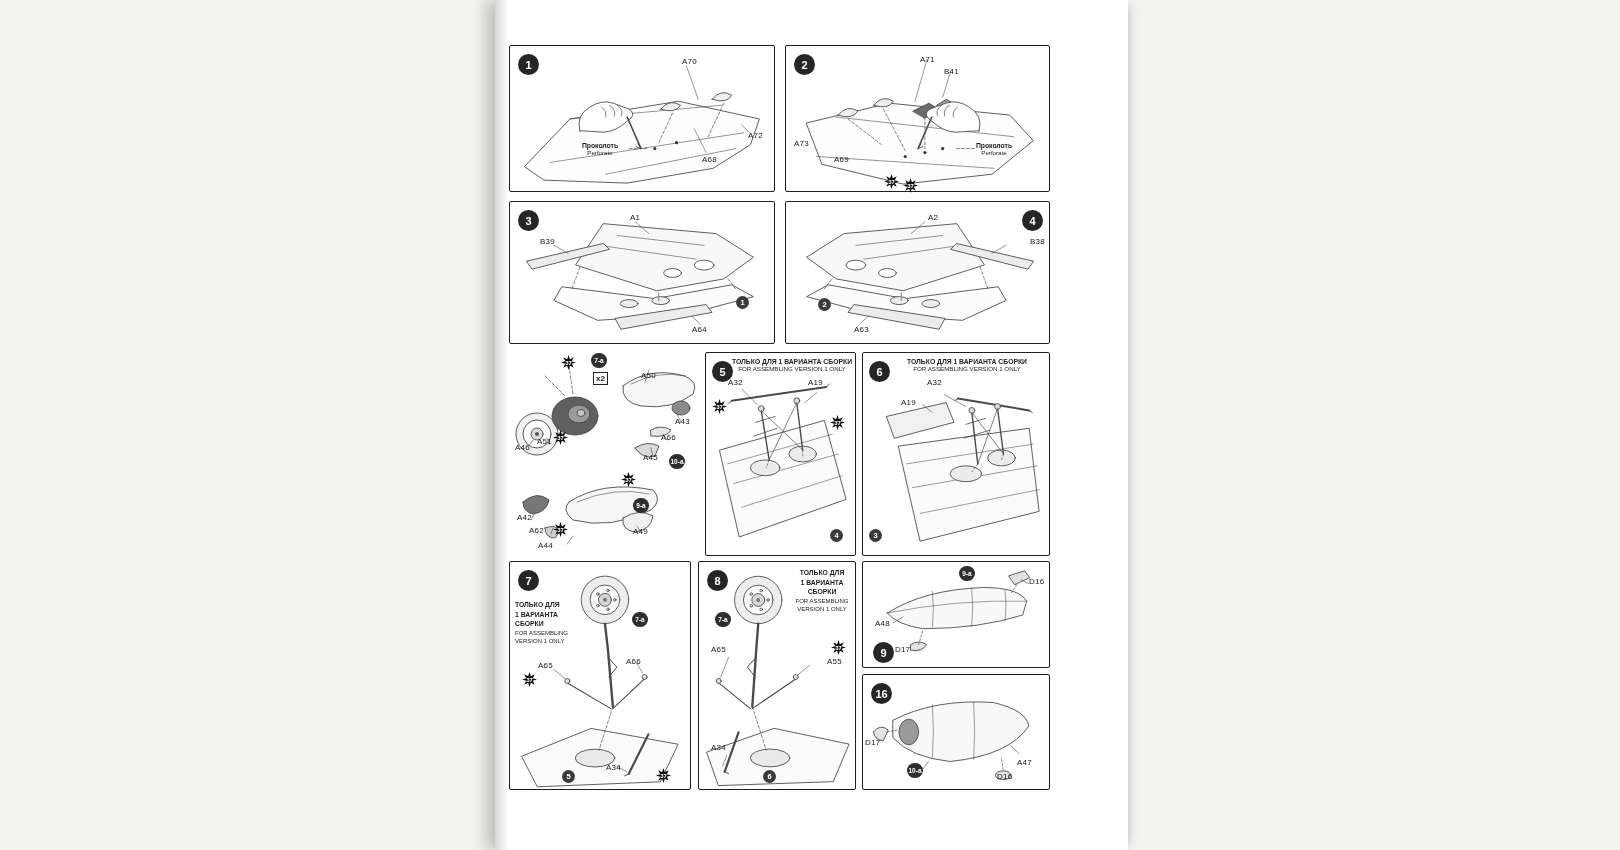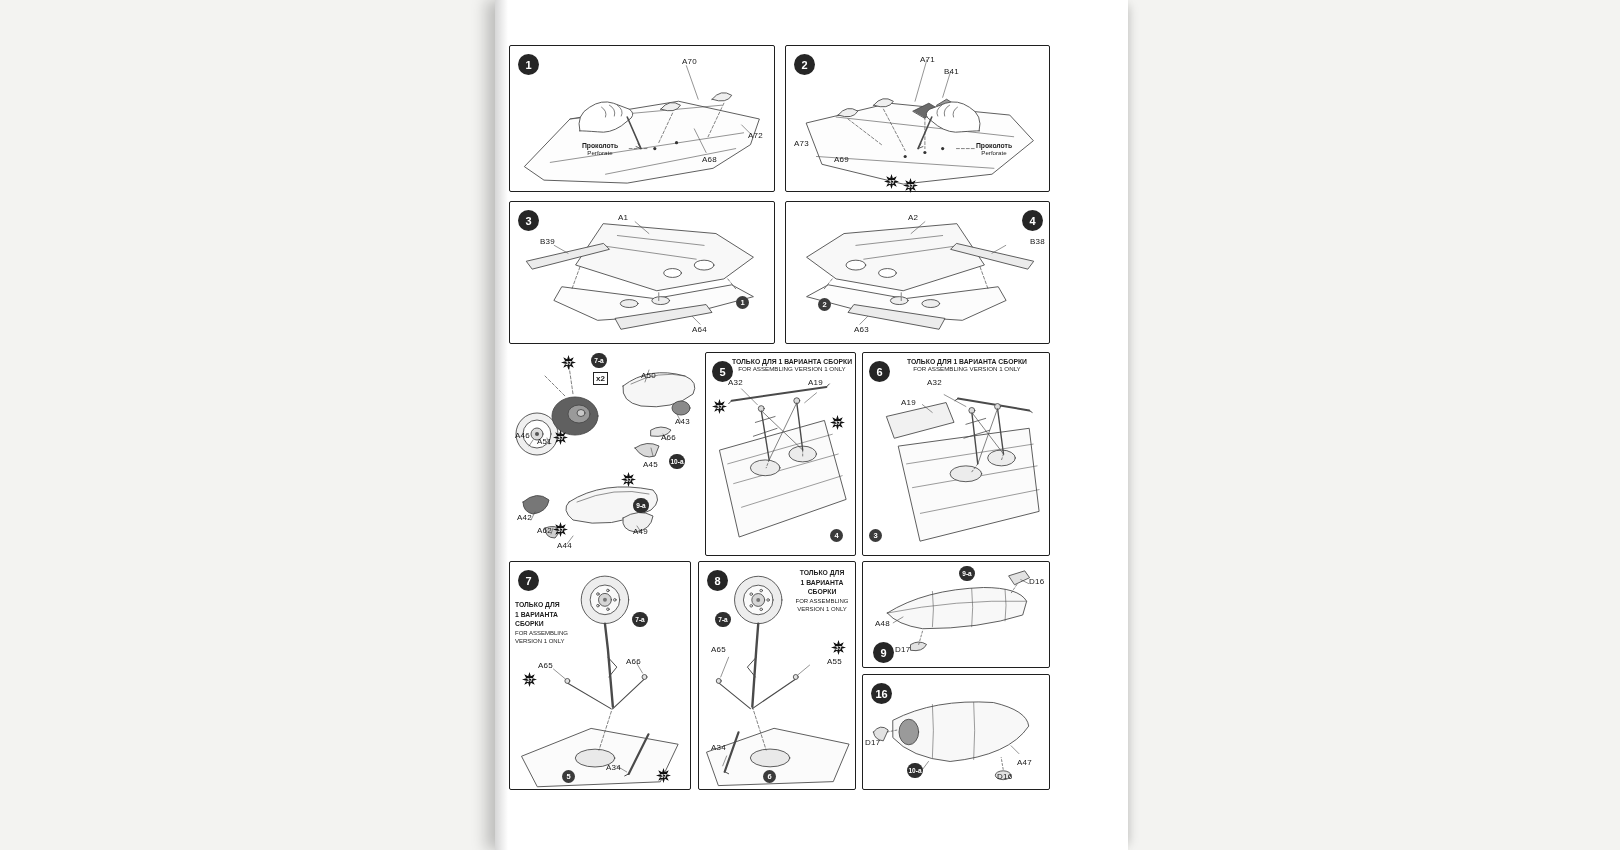--- a/index.html
+++ b/index.html
@@ -109,21 +109,21 @@
         <path d="M16,60 L94,42 L100,48 L22,68 Z" fill="#ececec"></path>
         <path d="M52,86 L146,98 L224,84 L246,96 L178,114 L88,120 L44,100 Z" fill="#fcfcfc"></path>
         <ellipse cx="120" cy="103" rx="9" ry="4" fill="#eeeeee"></ellipse>
         <ellipse cx="152" cy="100" rx="9" ry="4" fill="#eeeeee"></ellipse>
         <path d="M106,118 L198,104 L204,112 L112,129 Z" fill="#ececec"></path>
         <path d="M70,66 L62,88 M220,78 L228,88 M150,92 L150,100" stroke-dasharray="3 2" stroke-width="0.7"></path>
         <path d="M126,20 L140,32 M44,44 L58,52 M192,124 L184,116" stroke-width="0.6"></path>
       </g>
     </svg>
     <span class="step" style="left:8px;top:8px">3</span>
-    <span class="lbl" style="left:108px;top:12px">A1</span>
+    <span class="lbl" style="left:120px;top:12px">A1</span>
     <span class="lbl" style="left:30px;top:36px">B39</span>
     <span class="lbl" style="left:182px;top:124px">A64</span>
     <span class="mini" style="left:226px;top:94px">1</span>
   </section>
 
   <section class="panel" style="left:290px;top:201px;width:265px;height:143px">
     <svg class="art" viewBox="0 0 265 143">
       <g stroke="#4a4a4a" stroke-width="0.9" fill="none" stroke-linejoin="round" stroke-linecap="round">
         <path d="M172,22 L58,32 L20,56 L50,78 L118,90 L200,64 Z" fill="#f8f8f8"></path>
         <path d="M158,34 L70,44 M176,44 L78,58" stroke-width="0.6"></path>
@@ -132,21 +132,21 @@
         <path d="M250,60 L172,42 L166,48 L244,68 Z" fill="#ececec"></path>
         <path d="M214,86 L120,98 L42,84 L20,96 L88,114 L178,120 L222,100 Z" fill="#fcfcfc"></path>
         <ellipse cx="146" cy="103" rx="9" ry="4" fill="#eeeeee"></ellipse>
         <ellipse cx="114" cy="100" rx="9" ry="4" fill="#eeeeee"></ellipse>
         <path d="M160,118 L68,104 L62,112 L154,129 Z" fill="#ececec"></path>
         <path d="M196,66 L204,88 M46,78 L38,88 M116,92 L116,100" stroke-dasharray="3 2" stroke-width="0.7"></path>
         <path d="M140,20 L126,32 M222,44 L208,52 M74,124 L82,116" stroke-width="0.6"></path>
       </g>
     </svg>
     <span class="step" style="left:236px;top:8px">4</span>
-    <span class="lbl" style="left:122px;top:12px">A2</span>
+    <span class="lbl" style="left:142px;top:12px">A2</span>
     <span class="lbl" style="left:244px;top:36px">B38</span>
     <span class="lbl" style="left:68px;top:124px">A63</span>
     <span class="mini" style="left:32px;top:96px">2</span>
   </section>
 
   <div class="group" style="left:10px;top:352px;width:196px;height:206px">
     <svg class="art" viewBox="0 0 196 206">
       <g stroke="#4a4a4a" stroke-width="0.9" fill="none" stroke-linejoin="round" stroke-linecap="round">
         <circle cx="32" cy="82" r="21" fill="#f0f0f0"></circle>
         <circle cx="32" cy="82" r="14" fill="#ffffff"></circle>
@@ -166,33 +166,33 @@
         <path d="M18,150 q14,-12 26,-2 q-2,12 -16,14 q-10,-2 -10,-12 Z" fill="#777777"></path>
         <path d="M40,176 q10,-4 16,2 l-6,8 q-10,0 -10,-10 Z" fill="#cfcfcf"></path>
         <path d="M118,166 q16,-10 30,-2 q-2,14 -18,16 q-14,-2 -12,-14 Z" fill="#f0f0f0"></path>
         <path d="M144,18 L140,30 M24,94 L28,88 M44,92 L42,86 M176,70 L172,62 M162,88 L158,82 M148,104 L146,96 M26,168 L30,160 M46,182 L48,176 M62,192 L68,184 M136,180 L132,174" stroke-width="0.6"></path>
       </g>
     </svg>
     <span class="star" style="left:56px;top:3px">37</span>
     <span class="sub" style="left:86px;top:1px">7-a</span>
     <span class="x2box" style="left:88px;top:20px">x2</span>
     <span class="lbl" style="left:136px;top:20px">A50</span>
-    <span class="lbl" style="left:10px;top:80px">A46</span>
+    <span class="lbl" style="left:10px;top:92px">A46</span>
     <span class="lbl" style="left:32px;top:86px">A51</span>
     <span class="star" style="left:48px;top:78px">37</span>
     <span class="lbl" style="left:170px;top:66px">A43</span>
     <span class="lbl" style="left:156px;top:82px">A66</span>
-    <span class="lbl" style="left:138px;top:109px">A45</span>
+    <span class="lbl" style="left:138px;top:102px">A45</span>
     <span class="sub" style="left:164px;top:102px">10-a</span>
     <span class="star" style="left:116px;top:120px">37</span>
     <span class="sub" style="left:128px;top:146px">9-a</span>
     <span class="lbl" style="left:12px;top:162px">A42</span>
-    <span class="lbl" style="left:32px;top:175px">A62</span>
+    <span class="lbl" style="left:24px;top:175px">A62</span>
     <span class="star" style="left:48px;top:170px">37</span>
-    <span class="lbl" style="left:52px;top:190px">A44</span>
+    <span class="lbl" style="left:33px;top:190px">A44</span>
     <span class="lbl" style="left:128px;top:176px">A49</span>
   </div>
 
   <section class="panel" style="left:210px;top:352px;width:151px;height:204px">
     <svg class="art" viewBox="0 0 151 204">
       <g stroke="#4a4a4a" stroke-width="0.9" fill="none" stroke-linejoin="round" stroke-linecap="round">
         <path d="M14,98 L120,68 L142,148 L34,186 Z" fill="#fbfbfb"></path>
         <path d="M22,112 L128,82 M28,132 L134,102 M36,156 L138,124" stroke-width="0.55"></path>
         <ellipse cx="60" cy="116" rx="15" ry="8" fill="#ececec"></ellipse>
         <ellipse cx="98" cy="102" rx="14" ry="8" fill="#ececec"></ellipse>

